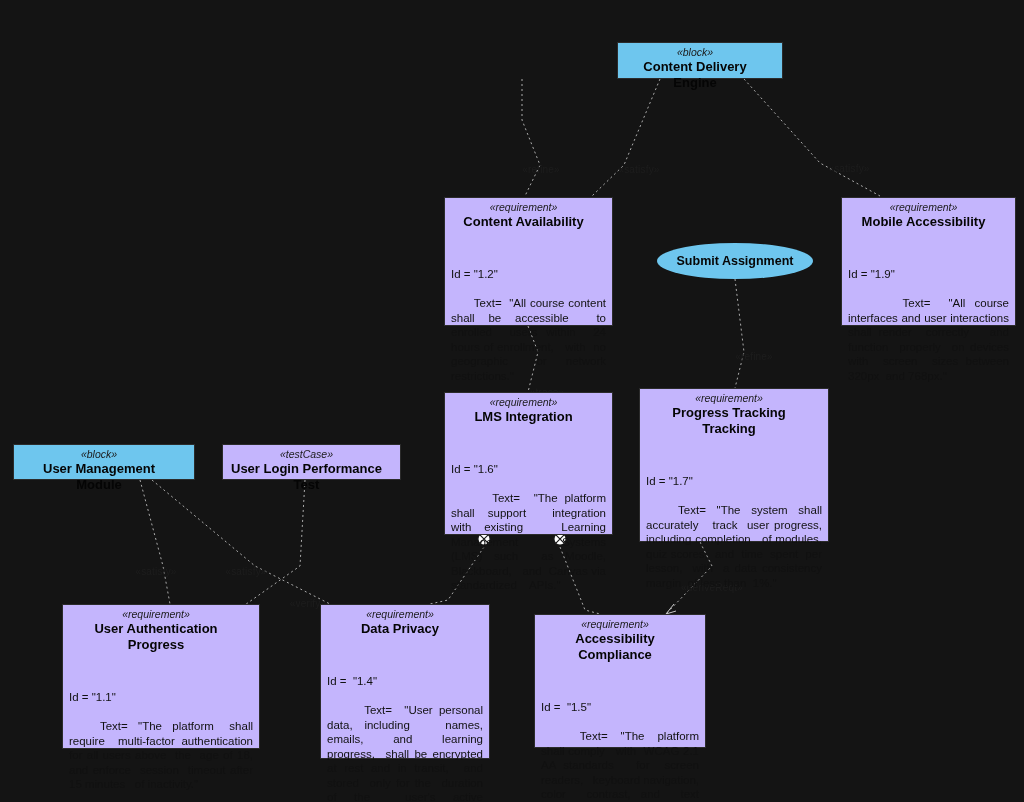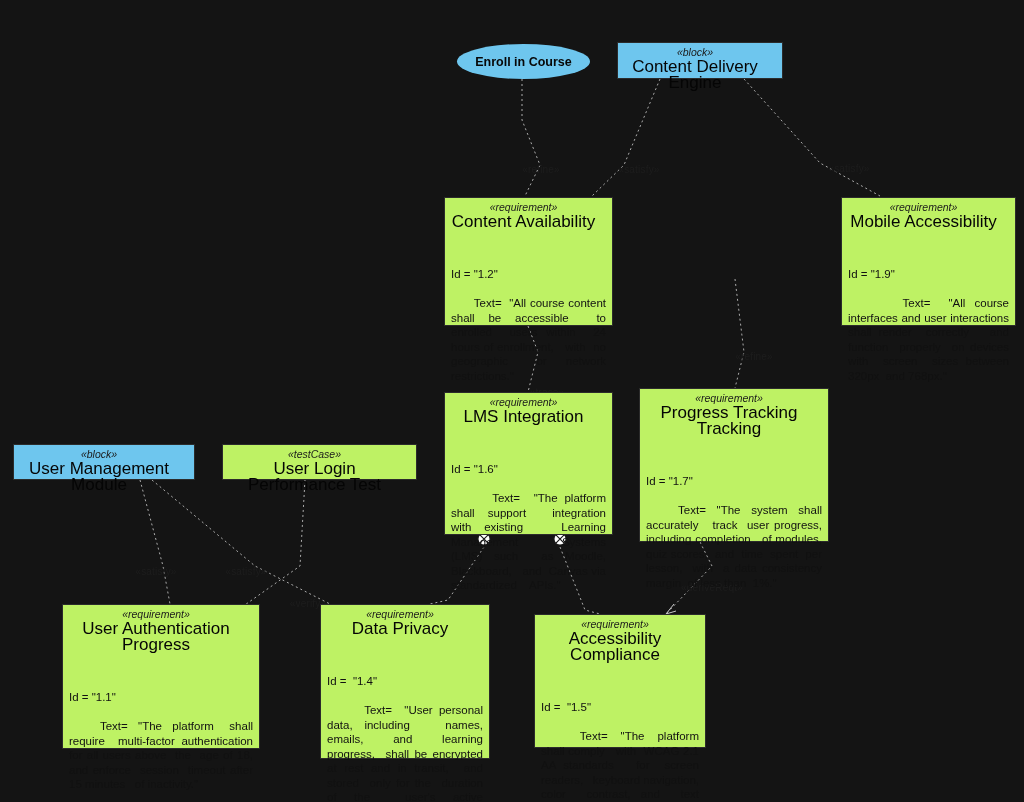--- a/index.html
+++ b/index.html
@@ -27,40 +27,40 @@
     height: 802px;
     pointer-events: none;
   }
   .node {
     position: absolute;
     box-sizing: border-box;
   }
   
   .boxnode {
     border: 1px solid #2b2b2b;
-    background: #bef264;
+    background: #c4b5fd;
     color: #101010;
     display: flex;
     flex-direction: column;
   }
   .boxnode.blue { background: #6ec6ee; }
   .boxnode .hdr {
     padding: 3px 16px 4px 6px;
     text-align: center;
   }
   .boxnode .stereo {
     font-style: italic;
     font-size: 10.5px;
     line-height: 13px;
     display: block;
     color: #1b1b1b;
   }
   .boxnode .nm {
-    font-weight: normal;
-    font-size: 17px;
+    font-weight: bold;
+    font-size: 13px;
     line-height: 16px;
     display: block;
     color: #050505;
   }
   .boxnode .sep {
     height: 1px;
     background: #6d7a68;
     margin: 0;
   }
   .boxnode.blue .sep { background: #3f7c99; }
@@ -154,33 +154,33 @@
   <div class="edgelabel" style="left:541px; top:169px;">«refine»</div>
   <div class="edgelabel" style="left:639px; top:169px;">«satisfy»</div>
   <div class="edgelabel" style="left:849px; top:168px;">«satisfy»</div>
   <div class="edgelabel" style="left:547px; top:356px;margin-top:36px;">«trace»</div>
   <div class="edgelabel" style="left:754px; top:356px;">«refine»</div>
   <div class="edgelabel" style="left:156px; top:571px;">«satisfy»</div>
   <div class="edgelabel" style="left:246px; top:571px;">«satisfy»</div>
   <div class="edgelabel" style="left:308px; top:603px;">«verify»</div>
   <div class="edgelabel" style="left:712px; top:571px;margin-top:16px;">«deriveReqt»</div>
 
-  <div class="node ellipse" style="left:457px; top:44px; width:133px; height:35px;">
-    <span>Enroll in Course</span>
-  </div>
 
   <div class="node boxnode blue" style="left:617px; top:42px; width:166px; height:37px;">
     <div class="hdr">
       <span class="stereo">«block»</span>
       <span class="nm">Content Delivery Engine</span>
     </div>
     <div class="sep"></div>
     <div class="emptycomp"></div>
   </div>
 
+  <div class="node ellipse" style="left:657px; top:243px; width:156px; height:36px;">
+    <span>Submit Assignment</span>
+  </div>
 
   <div class="node boxnode" style="left:444px; top:197px; width:169px; height:129px;">
     <div class="hdr">
       <span class="stereo">«requirement»</span>
       <span class="nm">Content Availability</span>
     </div>
     <div class="sep"></div>
     <div class="body">
       <span class="idline">Id = "1.2"</span>
       <span>Text=  "All course content shall be accessible  to enrolled  users within  24 hours of enrollment,   with  no geographic   or  network restrictions."</span>
@@ -225,21 +225,21 @@
 
   <div class="node boxnode blue" style="left:13px; top:444px; width:182px; height:36px;">
     <div class="hdr">
       <span class="stereo">«block»</span>
       <span class="nm">User Management Module</span>
     </div>
     <div class="sep"></div>
     <div class="emptycomp"></div>
   </div>
 
-  <div class="node boxnode" style="left:222px; top:444px; width:195px; height:36px;">
+  <div class="node boxnode" style="left:222px; top:444px; width:179px; height:36px;">
     <div class="hdr">
       <span class="stereo">«testCase»</span>
       <span class="nm">User Login Performance Test</span>
     </div>
     <div class="sep"></div>
     <div class="emptycomp"></div>
   </div>
 
   <div class="node boxnode" style="left:62px; top:604px; width:198px; height:145px;">
     <div class="hdr">

